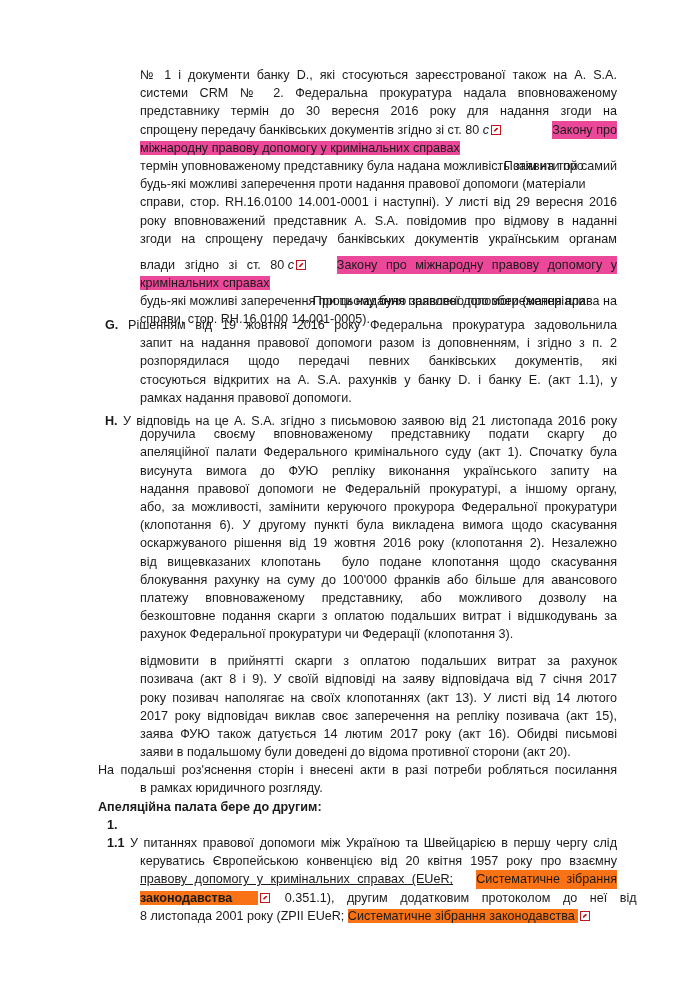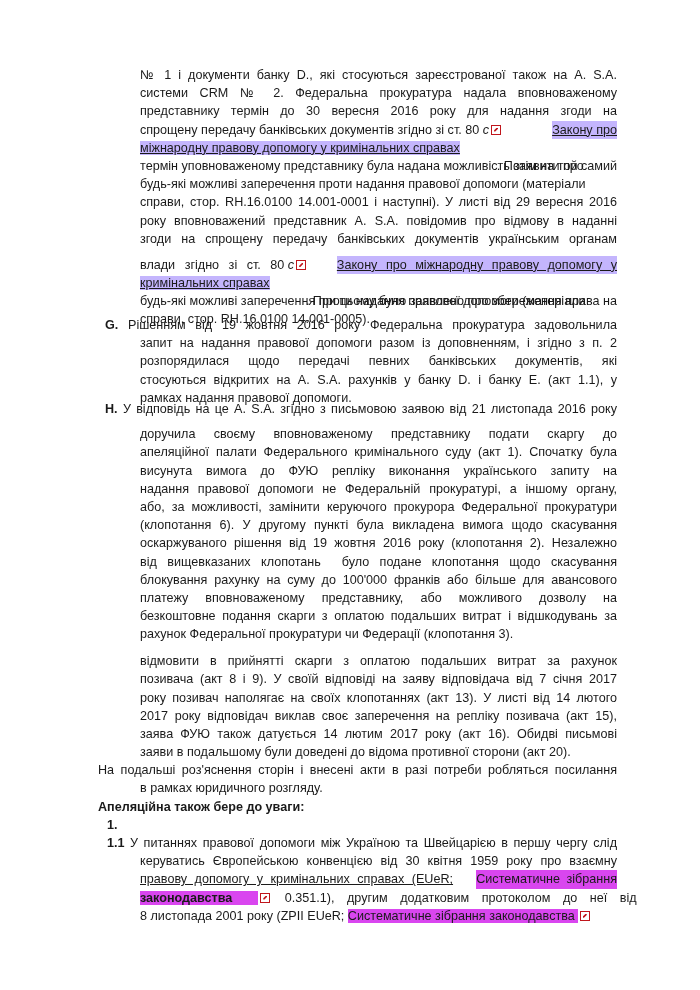--- a/index.html
+++ b/index.html
@@ -2,22 +2,22 @@
 <html><head>
 <meta charset="utf-8">
 <style>
   html, body { margin: 0; padding: 0; background: #ffffff; }
   body { width: 700px; height: 990px; position: relative; overflow: hidden;
          font-family: "Liberation Sans", sans-serif; font-size: 12.6px; color: #1a1a1a; }
   .page { position: absolute; left: 0; top: 0; width: 700px; height: 708px; }
   .blk { position: absolute; line-height: 18.2px; text-align: justify; }
   .blk .ln { display: block; white-space: nowrap; text-align: justify; text-align-last: justify; height: 18.2px; }
   .blk .ln.last { text-align-last: left; }
-  .hl-gray { background: #c4b5fd; text-decoration: underline; }
-  .hl-green { background: #d946ef; }
+  .hl-gray { background: #ec4899; }
+  .hl-green { background: #f97316; }
   .lic { display: inline-block; width: 10px; height: 10px; border: 1px solid #c0161c; background: #fff;
          box-sizing: border-box; vertical-align: -1px; position: relative; margin: 0 2px; }
   .lic::after { content: ""; position: absolute; left: 2px; top: 2px; width: 4px; height: 4px;
          background: #c0161c; clip-path: polygon(0 100%, 30% 100%, 100% 30%, 100% 100%, 100% 0, 0 0, 70% 0, 0 70%); }
   .b { font-weight: bold; }
   .it { font-style: italic; }
 </style>
 </head>
 <body>
 
@@ -53,21 +53,21 @@
       <span class="b">G.</span> <span>Рішенням від 19 жовтня 2016 року Федеральна прокуратура задовольнила</span>
     </span>
   </div>
   <div class="blk" style="left:140px; top:334.2px; width:477px;">
     <span class="ln">запит на надання правової допомоги разом із доповненням, і згідно з п. 2</span>
     <span class="ln">розпорядилася щодо передачі певних банківських документів, які</span>
     <span class="ln">стосуються відкритих на A. S.A. рахунків у банку D. і банку E. (акт 1.1), у</span>
     <span class="ln last">рамках надання правової допомоги.</span>
   </div>
 
-  <div class="blk" style="left:105px; top:400px; width:512px;">
+  <div class="blk" style="left:105px; top:412px; width:512px;">
     <span class="ln">
       <span class="b">H.</span> <span>У відповідь на це A. S.A. згідно з письмовою заявою від 21 листопада 2016 року</span>
     </span>
   </div>
   <div class="blk" style="left:140px; top:425.2px; width:477px;">
     <span class="ln">доручила своєму вповноваженому представнику подати скаргу до</span>
     <span class="ln">апеляційної палати Федерального кримінального суду (акт 1). Спочатку була</span>
     <span class="ln">висунута вимога до ФУЮ репліку виконання українського запиту на</span>
     <span class="ln">надання правової допомоги не Федеральній прокуратурі, а іншому органу,</span>
     <span class="ln">або, за можливості, замінити керуючого прокурора Федеральної прокуратури</span>
@@ -90,34 +90,34 @@
   </div>
 
   <div class="blk" style="left:98px; top:761px; width:519px;">
     <span class="ln">На подальші роз'яснення сторін і внесені акти в разі потреби робляться посилання</span>
   </div>
   <div class="blk" style="left:140px; top:779.2px; width:477px;">
     <span class="ln last">в рамках юридичного розгляду.</span>
   </div>
 
   <div class="blk b" style="left:98px; top:798px; width:519px;">
-    <span class="ln last">Апеляційна також бере до уваги:</span>
+    <span class="ln last">Апеляційна палата бере до другим:</span>
   </div>
 
   <div class="blk b" style="left:107px; top:816px; width:40px;">
     <span class="ln last">1.</span>
   </div>
 
   <div class="blk" style="left:107px; top:834px; width:510px;">
     <span class="ln">
       <span class="b">1.1</span> <span>У питаннях правової допомоги між Україною та Швейцарією в першу чергу слід</span>
     </span>
   </div>
   <div class="blk" style="left:140px; top:852.2px; width:477px;">
-    <span class="ln">керуватись Європейською конвенцією від 30 квітня 1959 року про взаємну</span>
+    <span class="ln">керуватись Європейською конвенцією від 20 квітня 1957 року про взаємну</span>
     <span class="ln" style="text-align-last:left;">
       <span style="word-spacing:4px;text-decoration:underline;">правову допомогу у кримінальних справах (EUeR;</span>&nbsp;<span class="hl-green" style="float:right; word-spacing:3px;">Систематичне зібрання</span>
     </span>
     <span class="ln" style="text-align-last:left;">
       <span class="hl-green" style="padding-right:26px;font-weight:bold;">законодавства</span><span class="lic"></span><span style="word-spacing:9px;"> 0.351.1), другим додатковим протоколом до неї від</span>
     </span>
     <span class="ln" style="text-align-last:left;">
       <span>8 листопада 2001 року (ZPII EUeR;</span>&nbsp;<span class="hl-green" style="padding-right:3px;">Систематичне зібрання законодавства</span><span class="lic"></span>
     </span>
   </div>

